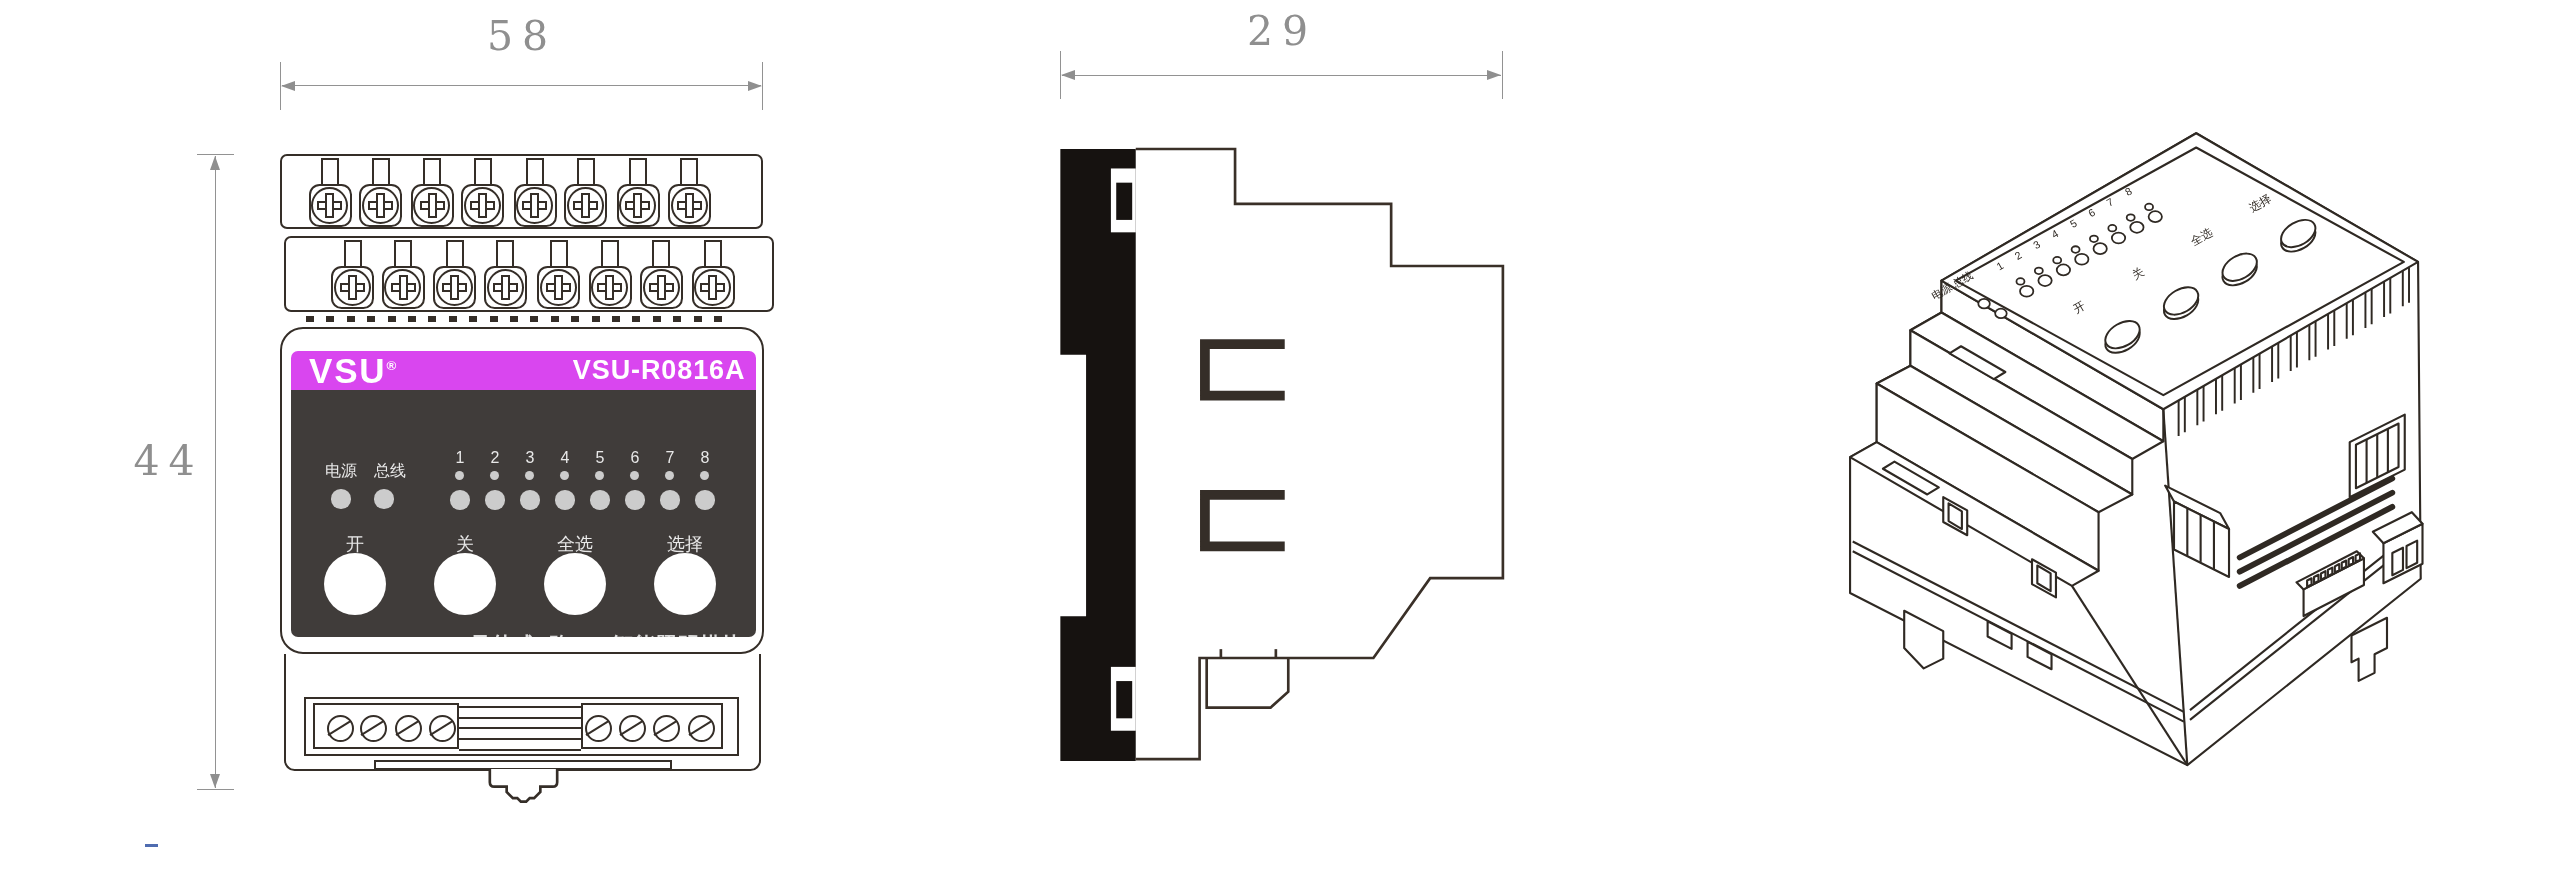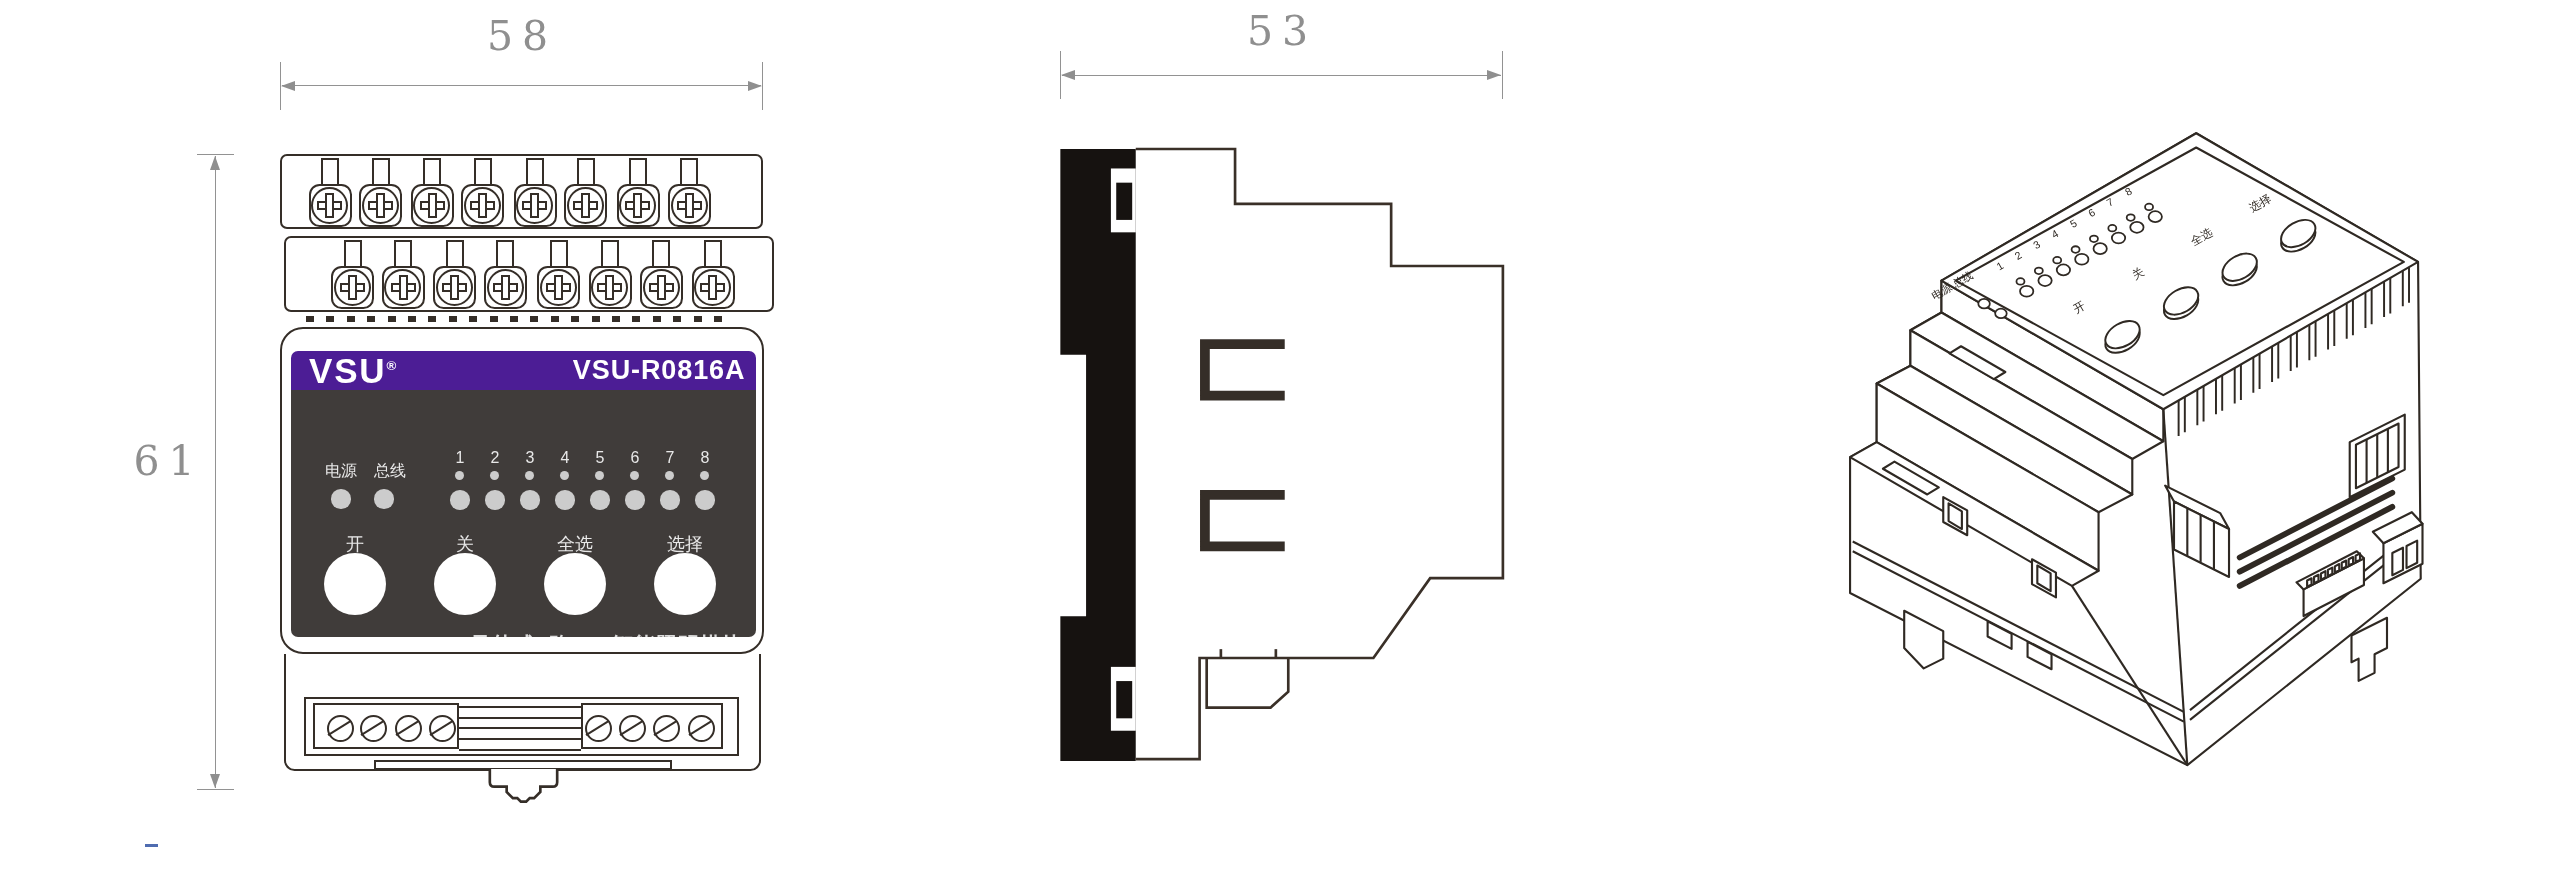--- a/index.html
+++ b/index.html
@@ -21,21 +21,21 @@
   
   .outline{border:2.7px solid #352e28;box-sizing:border-box;background:#fff;}
   .term-block{border:2.7px solid #352e28;border-radius:7px;box-sizing:border-box;background:#fff;}
   .term-tab{position:absolute;border:2.2px solid #352e28;background:#fff;box-sizing:border-box;}
   .screw-house{position:absolute;border:2.2px solid #352e28;border-radius:10.6px;background:#fff;box-sizing:border-box;}
   .screw-circle{position:absolute;border:2.2px solid #352e28;border-radius:50%;background:#fff;box-sizing:border-box;}
   .cross-bar{position:absolute;border:2px solid #352e28;background:#fff;box-sizing:border-box;}
   .dash-row{background:repeating-linear-gradient(90deg,#352e28 0 8px,transparent 8px 20.4px);}
   #front-body{border:2.7px solid #352e28;border-radius:23px;box-sizing:border-box;background:#fff;}
   #front-panel{border-radius:7px;overflow:hidden;box-sizing:border-box;}
-  #panel-header{background:#4c1d95;position:relative;}
+  #panel-header{background:#d946ef;position:relative;}
   #panel-dark{background:#403c3a;position:relative;}
   .logo{color:#fff;font-weight:bold;font-size:35px;letter-spacing:1.8px;}
   .logo sup{font-size:13.3px;}
   .model{color:#fff;font-weight:bold;font-size:27px;letter-spacing:0.9px;text-align:right;}
   .led{position:absolute;border-radius:50%;background:#cccccc;}
   .panel-label{position:absolute;color:#e8e8e8;font-size:16px;text-align:center;transform:translateX(-50%);white-space:nowrap;}
   .chan-num{position:absolute;color:#e8e8e8;font-size:16px;transform:translateX(-50%);}
   .panel-btn{position:absolute;border-radius:50%;background:#ffffff;}
   #bottom-text{color:#dcdcdc;font-weight:bold;font-size:21px;text-align:right;letter-spacing:0.9px;}
   .slot-screw{position:absolute;border:2.2px solid #352e28;border-radius:50%;background:#fff;box-sizing:border-box;}
@@ -49,28 +49,28 @@
 
 <div id="canvas">
 
   <div class="abs dim-text" style="left:469px;top:12.4px;width:106px;">58</div>
   <div class="abs dim-tick-v" style="left:280px;top:62px;"></div>
   <div class="abs dim-tick-v" style="left:762px;top:62px;"></div>
   <div class="abs dim-line-h" style="left:282px;top:85px;width:479px;"></div>
   <div class="abs arr arr-left" style="left:281px;top:81px;"></div>
   <div class="abs arr arr-right" style="left:748px;top:81px;"></div>
 
-  <div class="abs dim-text" style="left:124px;top:437px;width:89px;">61</div>
+  <div class="abs dim-text" style="left:124px;top:437px;width:89px;">44</div>
   <div class="abs dim-tick-h" style="left:197px;top:154px;"></div>
   <div class="abs dim-tick-h" style="left:197px;top:789px;"></div>
   <div class="abs dim-line-v" style="left:215px;top:156px;height:632px;"></div>
   <div class="abs arr arr-up" style="left:210px;top:156px;"></div>
   <div class="abs arr arr-down" style="left:210px;top:774px;"></div>
 
-  <div class="abs dim-text" style="left:1229px;top:7px;width:106px;">53</div>
+  <div class="abs dim-text" style="left:1229px;top:7px;width:106px;">29</div>
   <div class="abs dim-tick-v" style="left:1060px;top:51px;"></div>
   <div class="abs dim-tick-v" style="left:1502px;top:51px;"></div>
   <div class="abs dim-line-h" style="left:1062px;top:75px;width:439px;"></div>
   <div class="abs arr arr-left" style="left:1061px;top:70px;"></div>
   <div class="abs arr arr-right" style="left:1487px;top:70px;"></div>
 
   <div class="abs" id="front-view" style="left:0;top:0;width:887px;height:886px;">
 
     <div class="abs term-block" id="term-row1" style="left:280px;top:154px;width:483px;height:75px;">
         <div class="term-tab" style="left:39px;top:1.8px;width:18px;height:30px;"></div>

